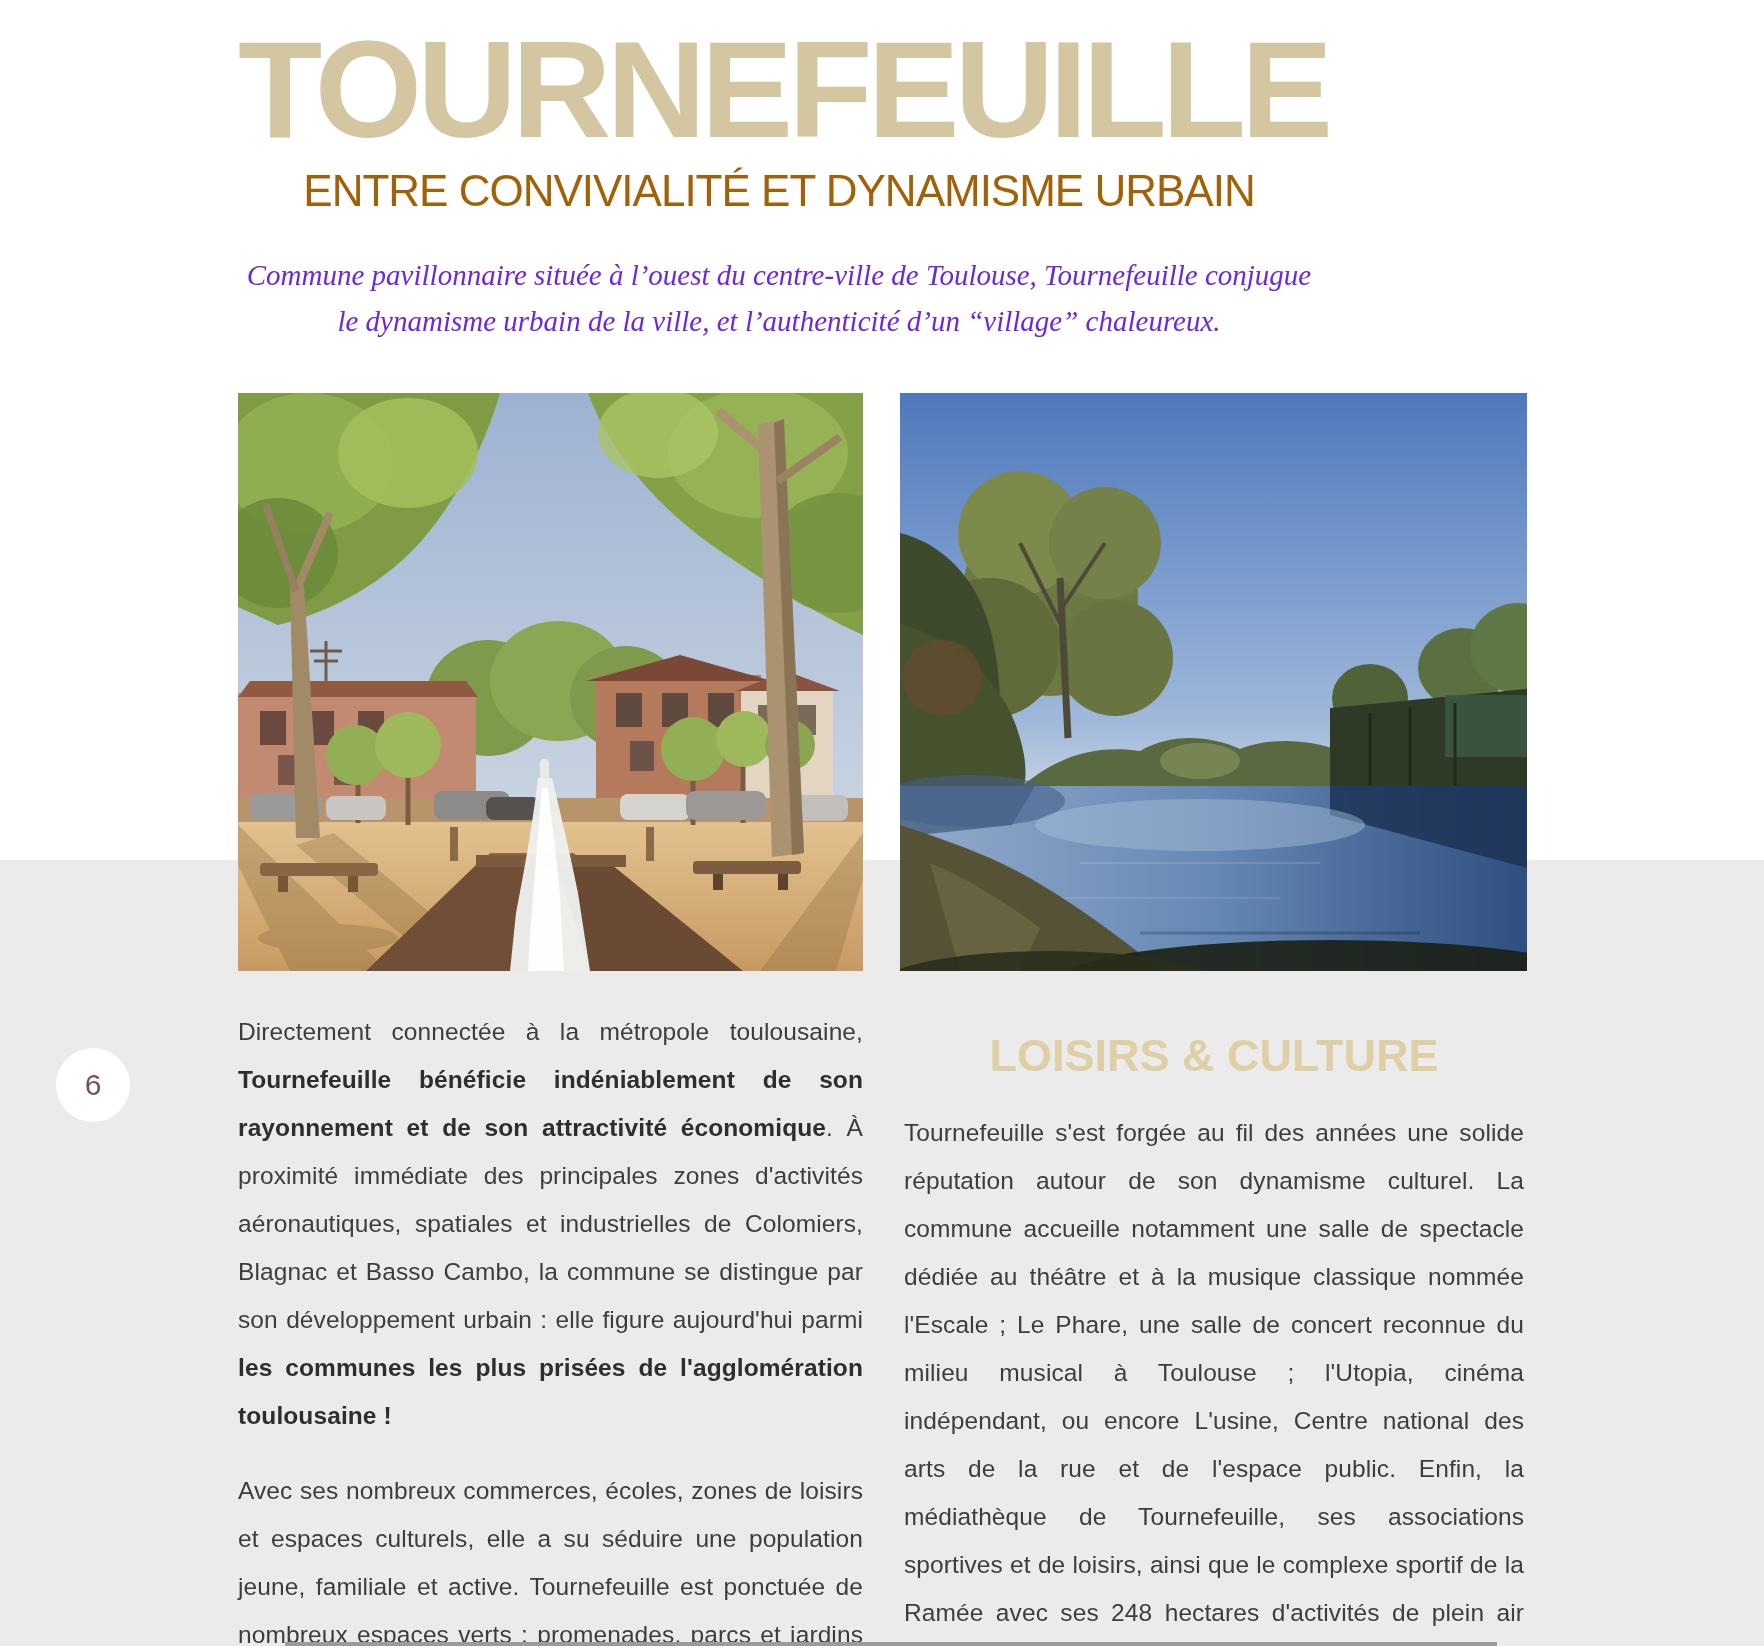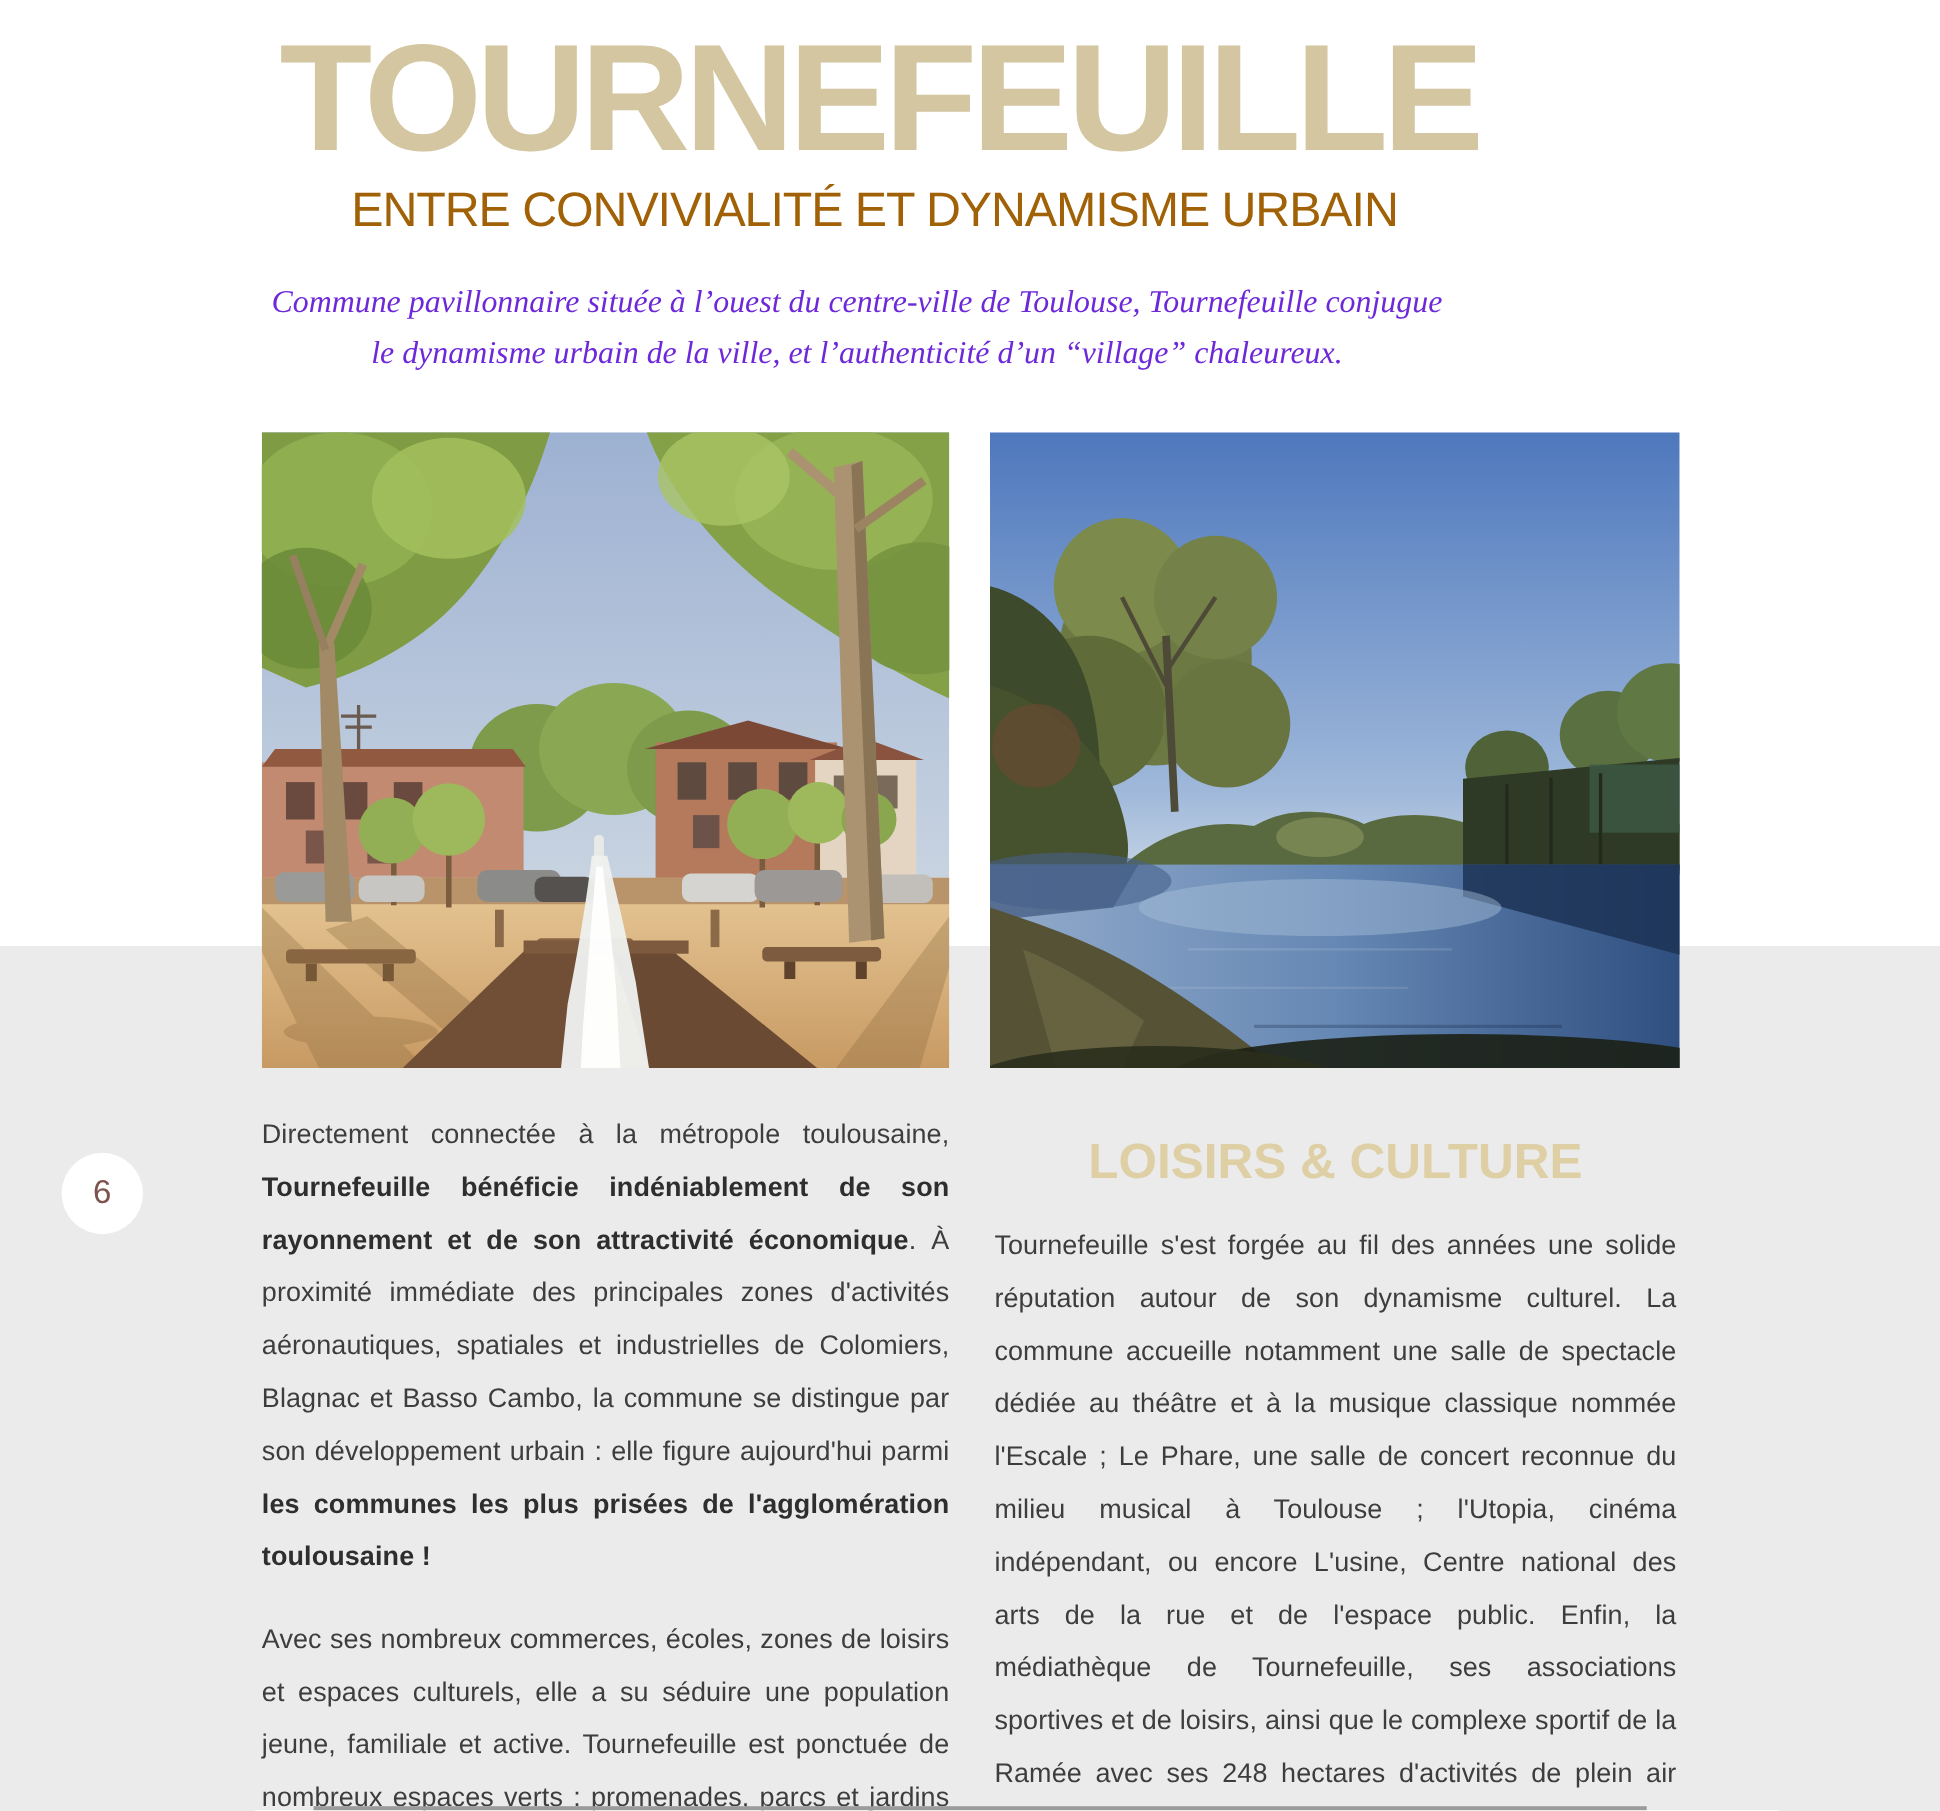--- a/index.html
+++ b/index.html
@@ -1,21 +1,21 @@
 <!DOCTYPE html>
 <html><head>
 <meta charset="utf-8">
 <style>
   html,body{margin:0;padding:0;background:#ffffff;}
   .page{
     position:relative;width:1764px;height:1646px;background:#ffffff;
     overflow:hidden;font-family:"Liberation Sans",sans-serif;
   }
   .gray-band{position:absolute;left:0;top:860px;width:1764px;height:786px;background:#ebebeb;}
-  .header{position:absolute;left:238px;top:18px;width:1082px;text-align:center;z-index:2;margin-left:16px;}
+  .header{position:absolute;left:238px;top:18px;width:1082px;text-align:center;z-index:2;}
   .title{
     font-size:138px;font-weight:700;letter-spacing:-5px;line-height:1.04;
     color:#d3c6a1;white-space:nowrap;
   }
   .subtitle{
     margin-top:4px;font-size:44px;font-weight:400;letter-spacing:-1px;
     color:#a16207;white-space:nowrap;
   }
   .intro{
     position:absolute;left:238px;top:252px;width:1082px;text-align:center;z-index:2;

